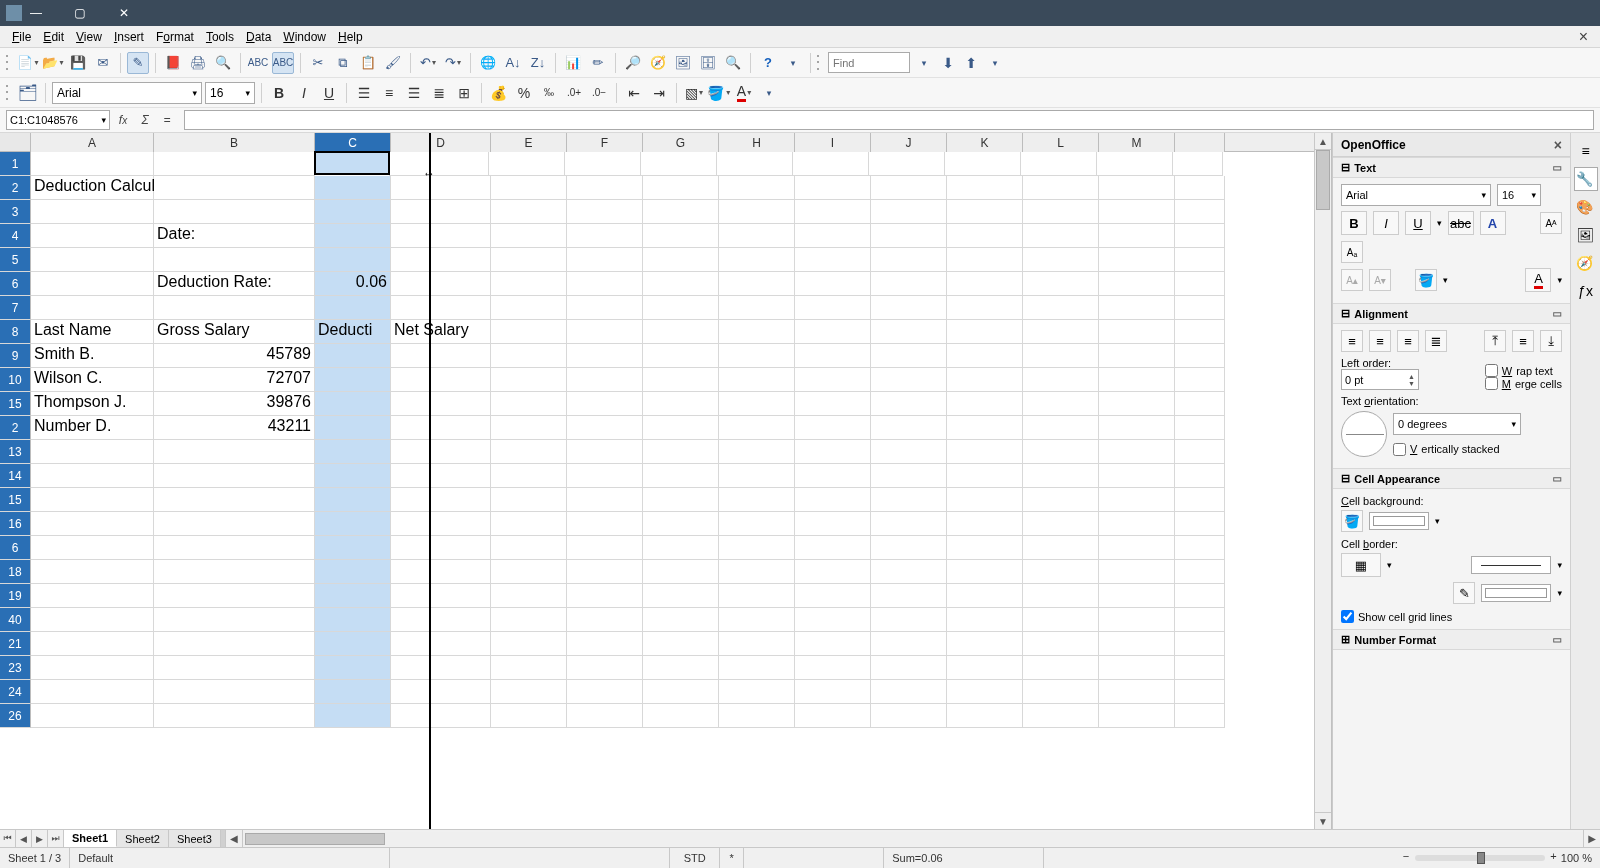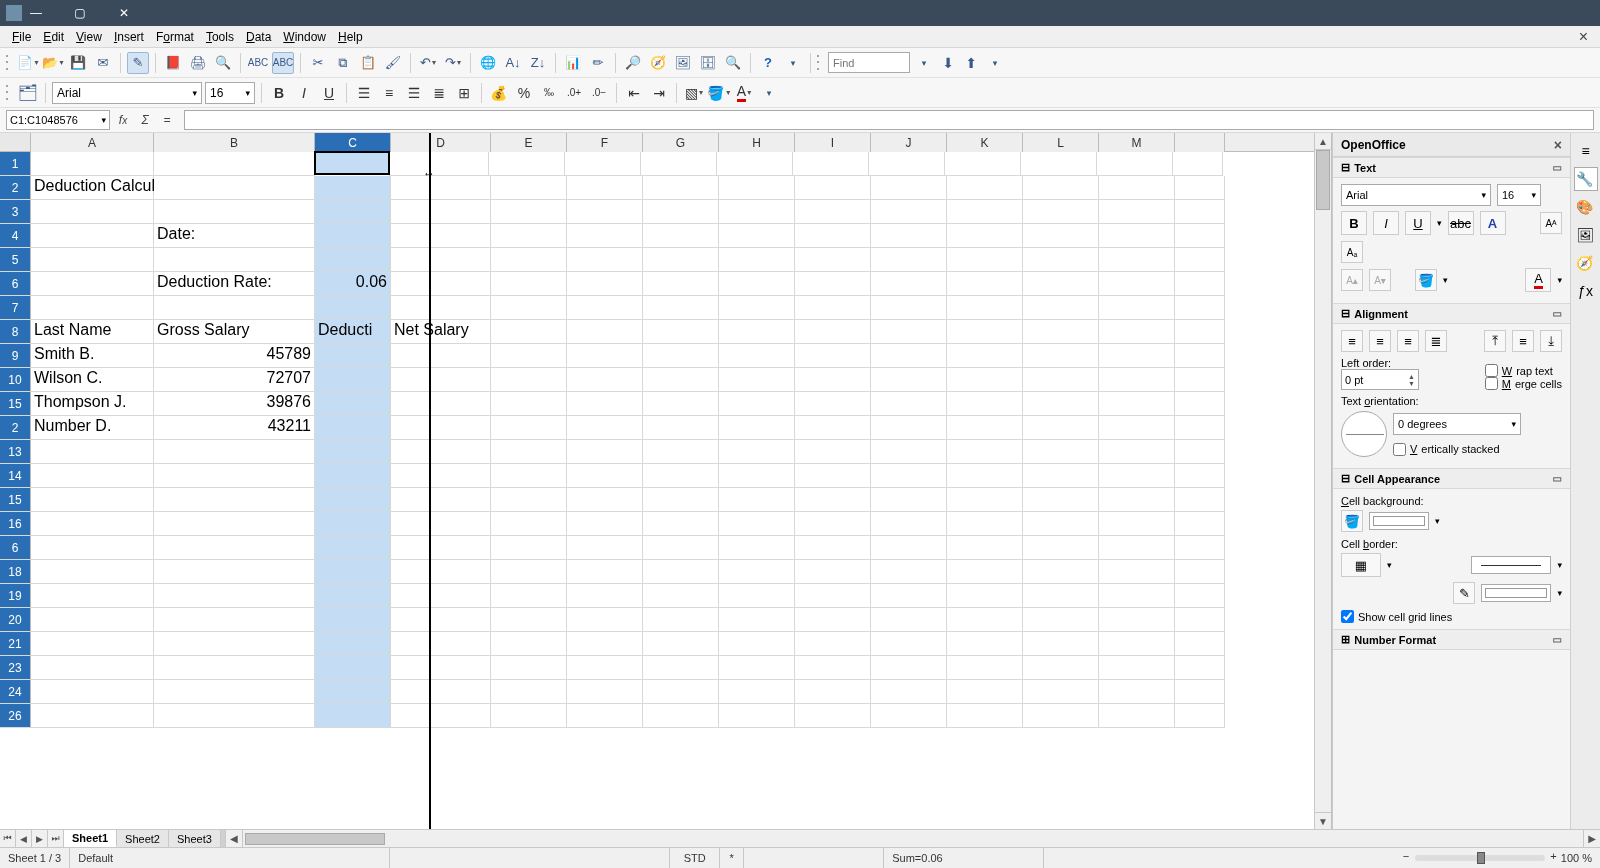--- a/index.html
+++ b/index.html
@@ -611,21 +611,21 @@
                 <div class="cell cG" style="height: 24px;"></div>
                 <div class="cell cH" style="height: 24px;"></div>
                 <div class="cell cI" style="height: 24px;"></div>
                 <div class="cell cJ" style="height: 24px;"></div>
                 <div class="cell cK" style="height: 24px;"></div>
                 <div class="cell cL" style="height: 24px;"></div>
                 <div class="cell cM" style="height: 24px;"></div>
                 <div class="cell cN" style="height: 24px;"></div>
               </div>
               <div class="row" style="height: 24px;">
-                <div class="rowhdr sel-col" style="height: 24px;">20</div>
+                <div class="rowhdr sel-col" style="height: 24px;">40</div>
                 <div class="cell cA" style="height: 24px;"></div>
                 <div class="cell cB" style="height: 24px;"></div>
                 <div class="cell cC colsel" style="height: 24px;"></div>
                 <div class="cell cD" style="height: 24px;"></div>
                 <div class="cell cE" style="height: 24px;"></div>
                 <div class="cell cF" style="height: 24px;"></div>
                 <div class="cell cG" style="height: 24px;"></div>
                 <div class="cell cH" style="height: 24px;"></div>
                 <div class="cell cI" style="height: 24px;"></div>
                 <div class="cell cJ" style="height: 24px;"></div>

